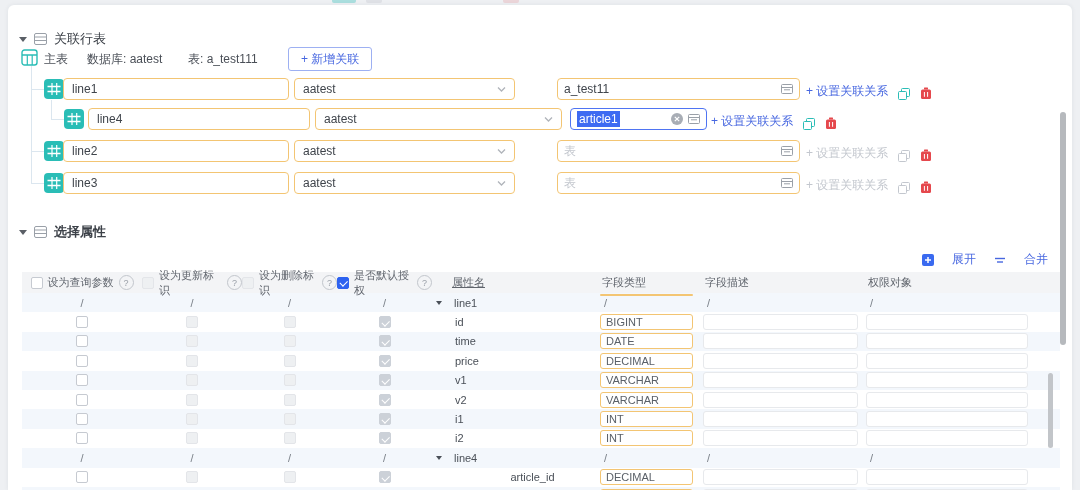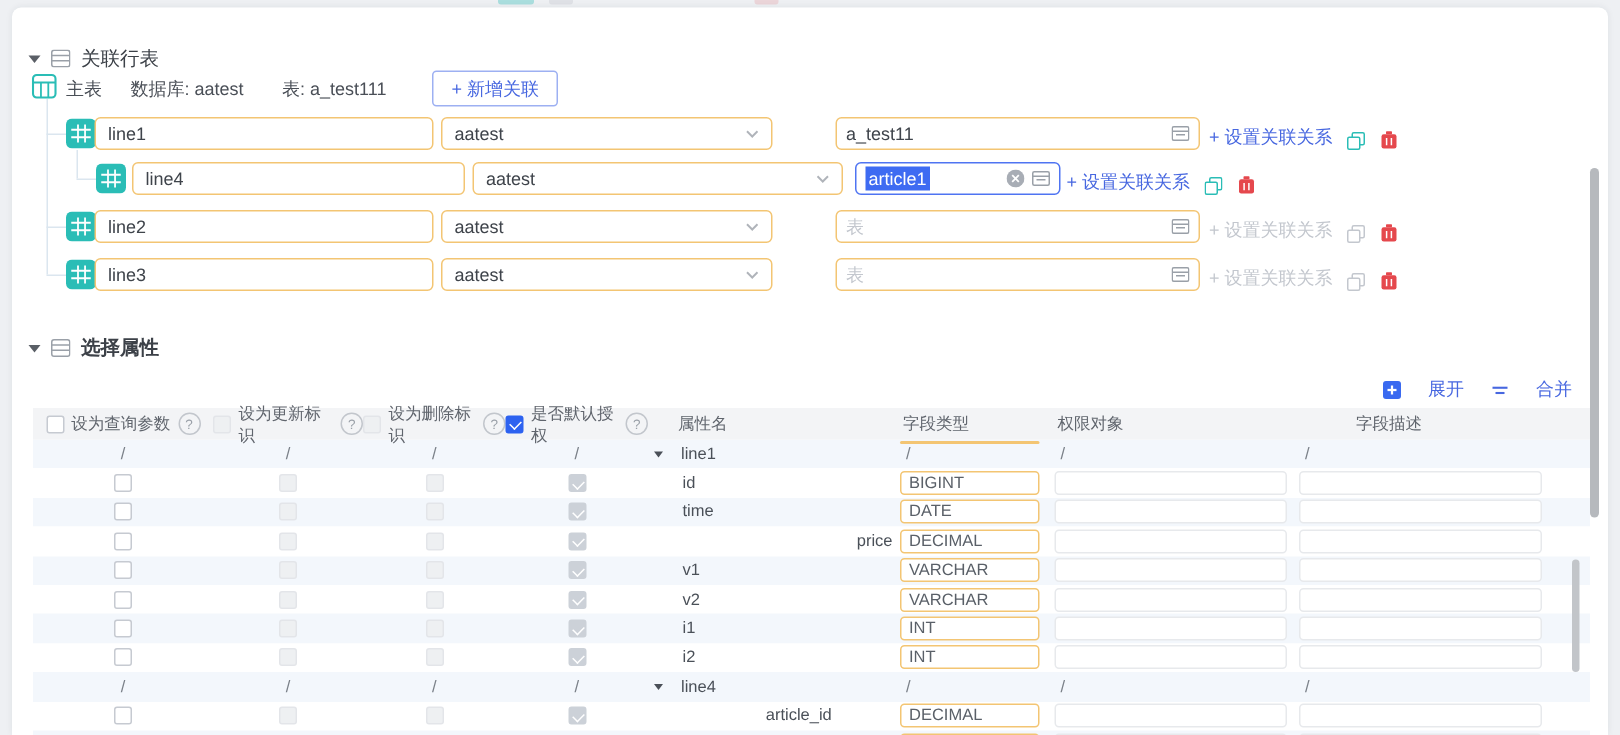--- a/index.html
+++ b/index.html
@@ -374,31 +374,31 @@
         <div class="cell" style="width: 95px;">
           <span class="cb dis"></span>
           <span>设为删除标识</span>
           <span class="help">?</span>
         </div>
         <div class="cell" style="width: 95px;">
           <span class="cb chk"></span>
           <span>是否默认授权</span>
           <span class="help">?</span>
         </div>
-        <div class="cell left" style="width: 163px; padding-left: 20px;">
+        <div class="cell left" style="width: 163px; padding-left: 20px; text-decoration: underline;">
           <span>属性名</span>
         </div>
         <div class="cell left" style="width: 103px; padding-left: 7px;">
           <span>字段类型</span>
         </div>
+        <div class="cell left" style="width: 163px; padding-left: 7px;">
+          <span>字段描述</span>
+        </div>
         <div class="cell left" style="width: 199px; padding-left: 7px;">
           <span>权限对象</span>
-        </div>
-        <div class="cell left" style="width: 163px; padding-left: 7px;">
-          <span>字段描述</span>
         </div>
         <div class="col-underline" style="left: 578px; width: 93px;"></div>
       </div>
       <div class="tr striped">
         <div class="cell" style="width: 120px;">
           <span class="slash">/</span>
         </div>
         <div class="cell" style="width: 100px;">
           <span class="slash">/</span>
         </div>
@@ -480,21 +480,21 @@
         </div>
         <div class="cell" style="width: 100px;">
           <span class="cb dis"></span>
         </div>
         <div class="cell" style="width: 95px;">
           <span class="cb dis"></span>
         </div>
         <div class="cell" style="width: 95px;">
           <span class="cb chkdis"></span>
         </div>
-        <div class="cell left" style="width: 163px; padding-left: 23px; justify-content: flex-end;">
+        <div class="cell left" style="width: 163px; padding-left: 23px;">
           <span class="attr-name">price</span>
         </div>
         <div class="cell left" style="width: 103px; padding-left: 5px;">
           <input class="f-inp type" value="DECIMAL" style="">
         </div>
         <div class="cell left" style="width: 163px; padding-left: 5px;">
           <input class="f-inp plain" style="width: 155px;">
         </div>
         <div class="cell left" style="width: 199px; padding-left: 5px;">
           <input class="f-inp plain" style="width: 162px;">

